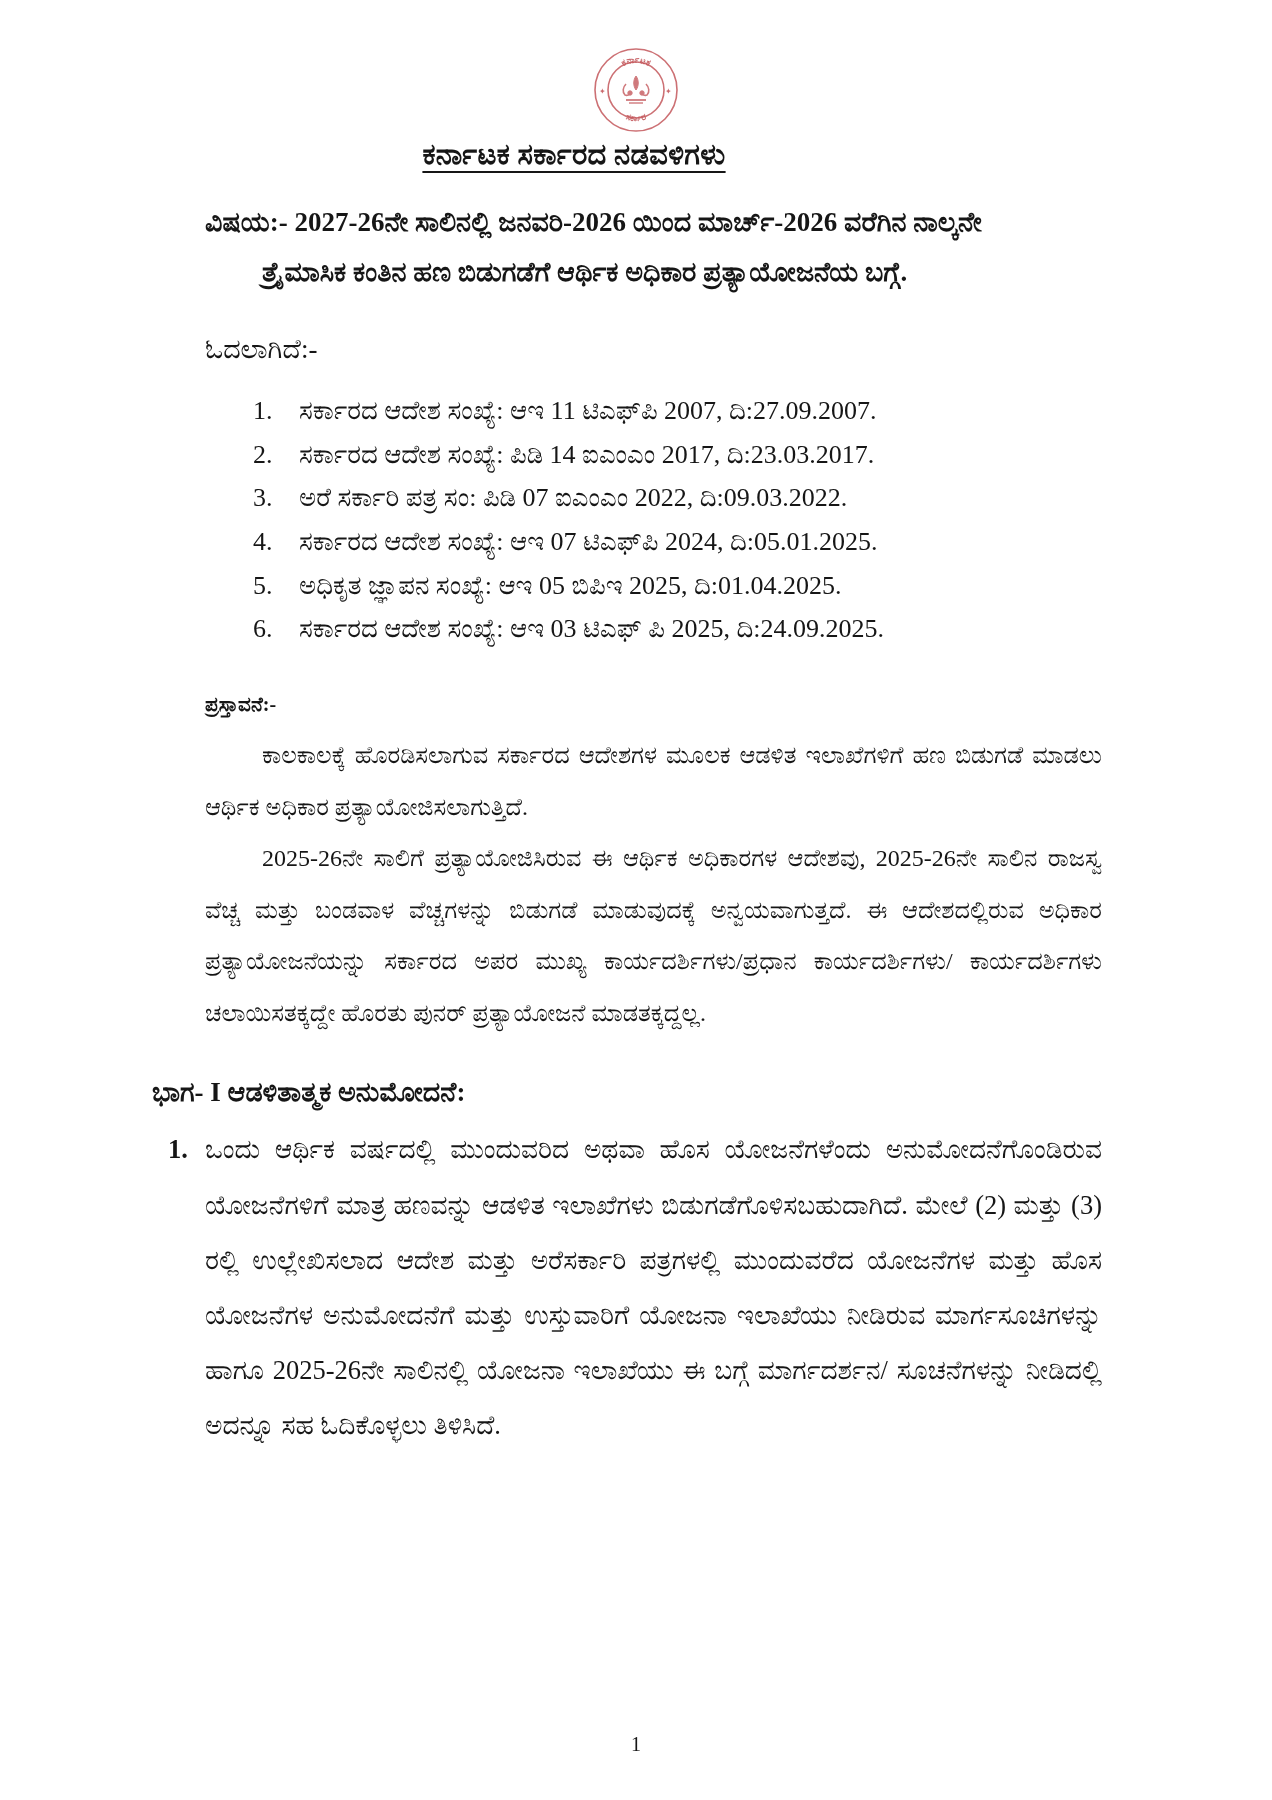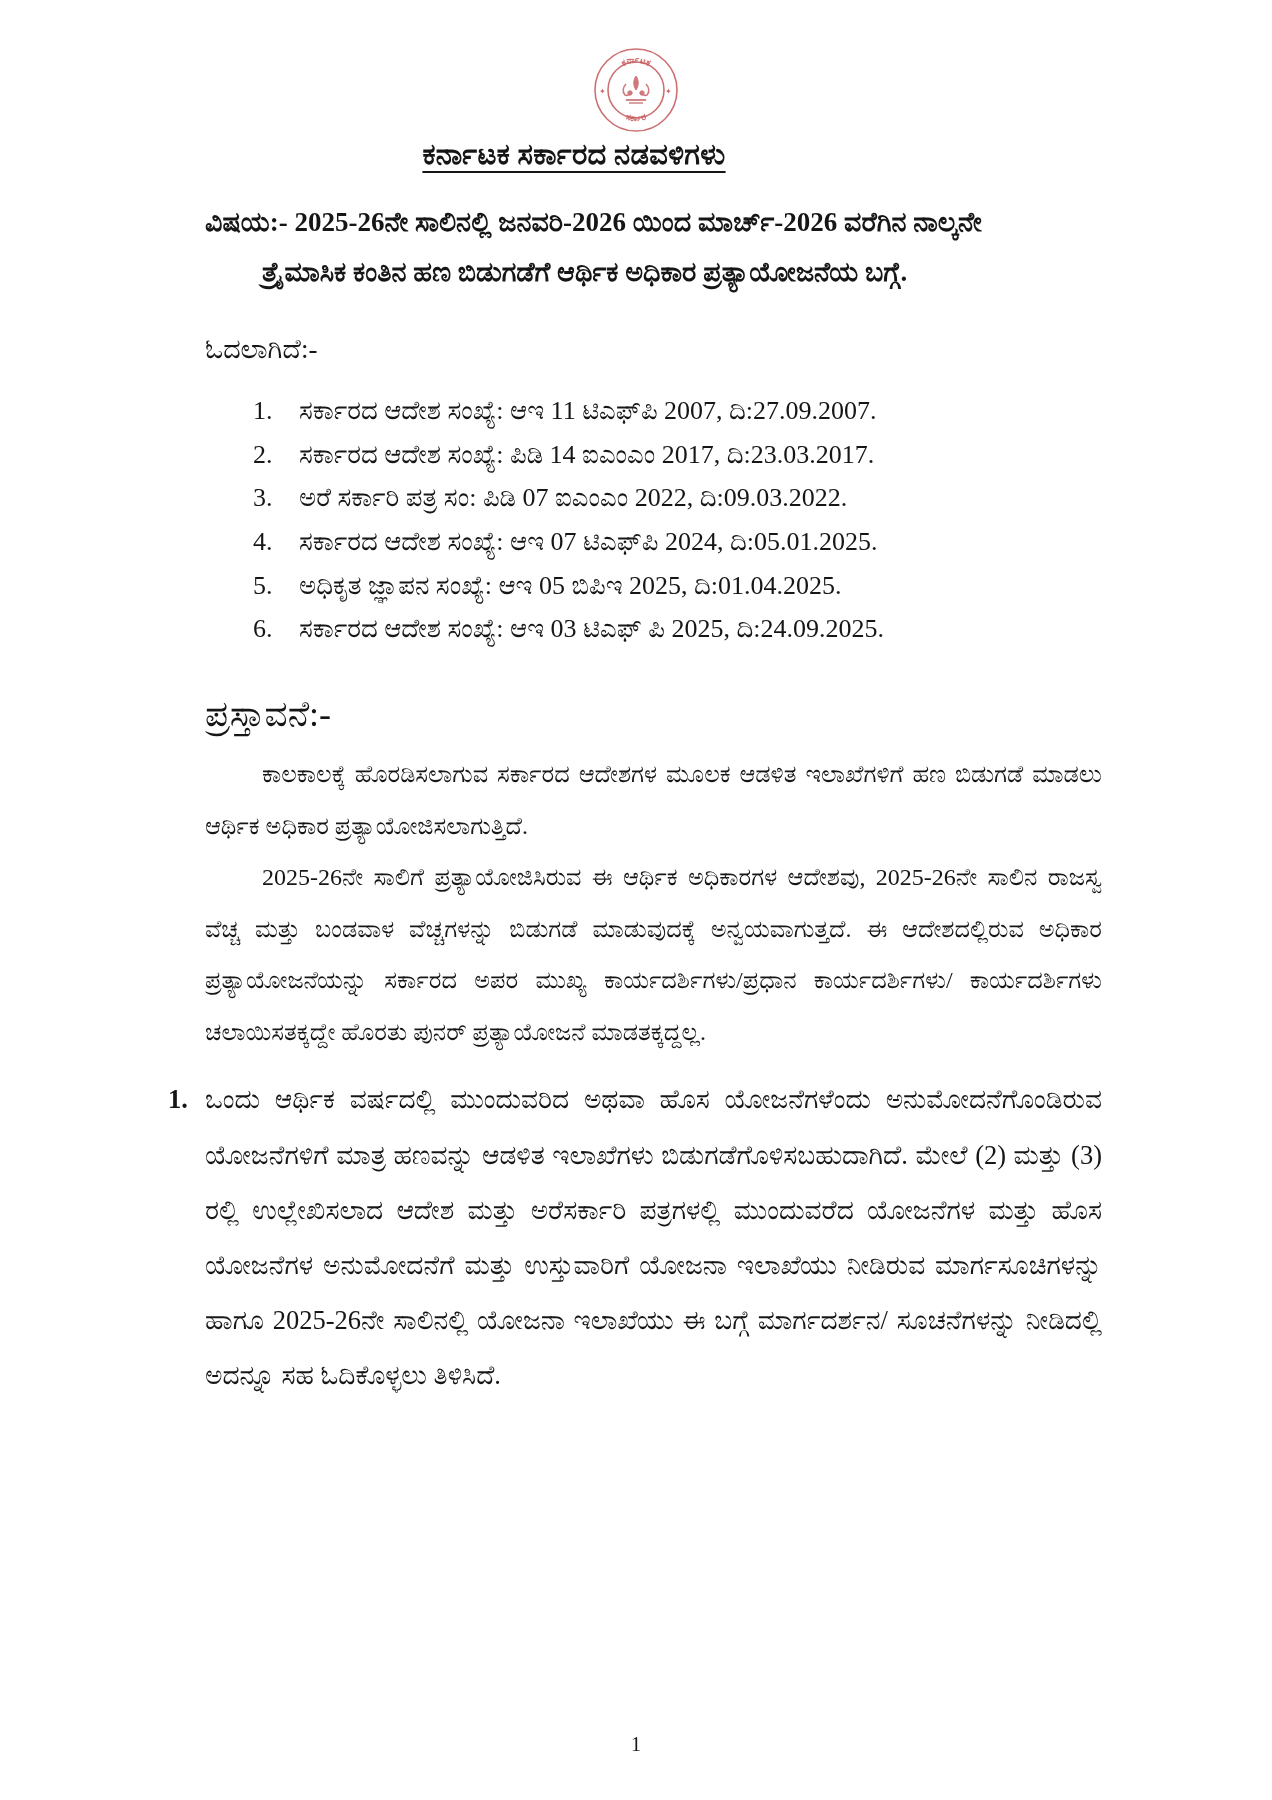--- a/index.html
+++ b/index.html
@@ -23,21 +23,21 @@
     letter-spacing:0.3px;
   }
   .content{margin-left:205px;margin-right:170px;}
   .subject{margin-top:26px;font-weight:bold;font-size:27px;line-height:1.85;}
   .subject .cont{padding-left:57px;}
   .read-heading{margin-top:36px;font-size:27px;}
   .read-list{margin-top:24px;margin-left:48px;font-size:26px;line-height:1.68;}
   .read-item{display:flex;}
   .read-item .num{width:46px;flex:0 0 46px;}
   .read-item .txt{flex:1;}
-  .preamble-heading{margin-top:42px;font-size:36px;}
+  .preamble-heading{margin-top:42px;font-size:20px;font-weight:bold;}
   .para{
     margin-top:14px;
     font-size:24px;
     line-height:2.15;
     text-align:justify;
     text-indent:57px;
   }
   .para.second{margin-top:0;}
   .order-line{
     margin-top:26px;margin-left:-15px;
@@ -96,21 +96,21 @@
         <path d="M37 57 h14" fill="none" stroke-width="1.4"></path>
       </g>
     </svg>
   </div>
 
   <div class="doc-title">ಕರ್ನಾಟಕ ಸರ್ಕಾರದ ನಡವಳಿಗಳು</div>
 
   <div class="content">
 
     <div class="subject">
-      <div><span>ವಿಷಯ:-</span> <span>2025-26ನೇ ಸಾಲಿನಲ್ಲಿ ಜನವರಿ-2026 ಯಿಂದ ಮಾರ್ಚ್-2026 ವರೆಗಿನ ನಾಲ್ಕನೇ</span></div>
+      <div><span>ವಿಷಯ:-</span> <span>2027-26ನೇ ಸಾಲಿನಲ್ಲಿ ಜನವರಿ-2026 ಯಿಂದ ಮಾರ್ಚ್-2026 ವರೆಗಿನ ನಾಲ್ಕನೇ</span></div>
       <div class="cont">ತ್ರೈಮಾಸಿಕ ಕಂತಿನ ಹಣ ಬಿಡುಗಡೆಗೆ ಆರ್ಥಿಕ ಅಧಿಕಾರ ಪ್ರತ್ಯಾಯೋಜನೆಯ ಬಗ್ಗೆ.</div>
     </div>
 
     <div class="read-heading">ಓದಲಾಗಿದೆ:-</div>
 
     <div class="read-list">
       <div class="read-item">
         <span class="num">1.</span>
         <span class="txt">ಸರ್ಕಾರದ ಆದೇಶ ಸಂಖ್ಯೆ: ಆಇ 11 ಟಿಎಫ್‌ಪಿ 2007, ದಿ:27.09.2007.</span>
       </div>
@@ -134,20 +134,21 @@
         <span class="num">6.</span>
         <span class="txt">ಸರ್ಕಾರದ ಆದೇಶ ಸಂಖ್ಯೆ: ಆಇ 03 ಟಿಎಫ್ ಪಿ 2025, ದಿ:24.09.2025.</span>
       </div>
     </div>
 
     <div class="preamble-heading">ಪ್ರಸ್ತಾವನೆ:-</div>
     <div class="para">ಕಾಲಕಾಲಕ್ಕೆ ಹೊರಡಿಸಲಾಗುವ ಸರ್ಕಾರದ ಆದೇಶಗಳ ಮೂಲಕ ಆಡಳಿತ ಇಲಾಖೆಗಳಿಗೆ ಹಣ ಬಿಡುಗಡೆ ಮಾಡಲು ಆರ್ಥಿಕ ಅಧಿಕಾರ ಪ್ರತ್ಯಾಯೋಜಿಸಲಾಗುತ್ತಿದೆ.</div>
     <div class="para second">2025-26ನೇ ಸಾಲಿಗೆ ಪ್ರತ್ಯಾಯೋಜಿಸಿರುವ ಈ ಆರ್ಥಿಕ ಅಧಿಕಾರಗಳ ಆದೇಶವು, 2025-26ನೇ ಸಾಲಿನ ರಾಜಸ್ವ ವೆಚ್ಚ ಮತ್ತು ಬಂಡವಾಳ ವೆಚ್ಚಗಳನ್ನು ಬಿಡುಗಡೆ ಮಾಡುವುದಕ್ಕೆ ಅನ್ವಯವಾಗುತ್ತದೆ. ಈ ಆದೇಶದಲ್ಲಿರುವ ಅಧಿಕಾರ ಪ್ರತ್ಯಾಯೋಜನೆಯನ್ನು ಸರ್ಕಾರದ ಅಪರ ಮುಖ್ಯ ಕಾರ್ಯದರ್ಶಿಗಳು/ಪ್ರಧಾನ ಕಾರ್ಯದರ್ಶಿಗಳು/ ಕಾರ್ಯದರ್ಶಿಗಳು ಚಲಾಯಿಸತಕ್ಕದ್ದೇ ಹೊರತು ಪುನರ್ ಪ್ರತ್ಯಾಯೋಜನೆ ಮಾಡತಕ್ಕದ್ದಲ್ಲ.</div>
 
 
+    <div class="part1-heading">ಭಾಗ- I ಆಡಳಿತಾತ್ಮಕ ಅನುಮೋದನೆ:</div>
     <div class="part1-item">
       <span class="p1num">1.</span>
       <span class="p1txt">ಒಂದು ಆರ್ಥಿಕ ವರ್ಷದಲ್ಲಿ ಮುಂದುವರಿದ ಅಥವಾ ಹೊಸ ಯೋಜನೆಗಳೆಂದು ಅನುಮೋದನೆಗೊಂಡಿರುವ ಯೋಜನೆಗಳಿಗೆ ಮಾತ್ರ ಹಣವನ್ನು ಆಡಳಿತ ಇಲಾಖೆಗಳು ಬಿಡುಗಡೆಗೊಳಿಸಬಹುದಾಗಿದೆ. ಮೇಲೆ (2) ಮತ್ತು (3) ರಲ್ಲಿ ಉಲ್ಲೇಖಿಸಲಾದ ಆದೇಶ ಮತ್ತು ಅರೆಸರ್ಕಾರಿ ಪತ್ರಗಳಲ್ಲಿ ಮುಂದುವರೆದ ಯೋಜನೆಗಳ ಮತ್ತು ಹೊಸ ಯೋಜನೆಗಳ ಅನುಮೋದನೆಗೆ ಮತ್ತು ಉಸ್ತುವಾರಿಗೆ ಯೋಜನಾ ಇಲಾಖೆಯು ನೀಡಿರುವ ಮಾರ್ಗಸೂಚಿಗಳನ್ನು ಹಾಗೂ 2025-26ನೇ ಸಾಲಿನಲ್ಲಿ ಯೋಜನಾ ಇಲಾಖೆಯು ಈ ಬಗ್ಗೆ ಮಾರ್ಗದರ್ಶನ/ ಸೂಚನೆಗಳನ್ನು ನೀಡಿದಲ್ಲಿ ಅದನ್ನೂ ಸಹ ಓದಿಕೊಳ್ಳಲು ತಿಳಿಸಿದೆ.</span>
     </div>
 
   </div>
 
   <div class="page-number">1</div>
 
 </div>

